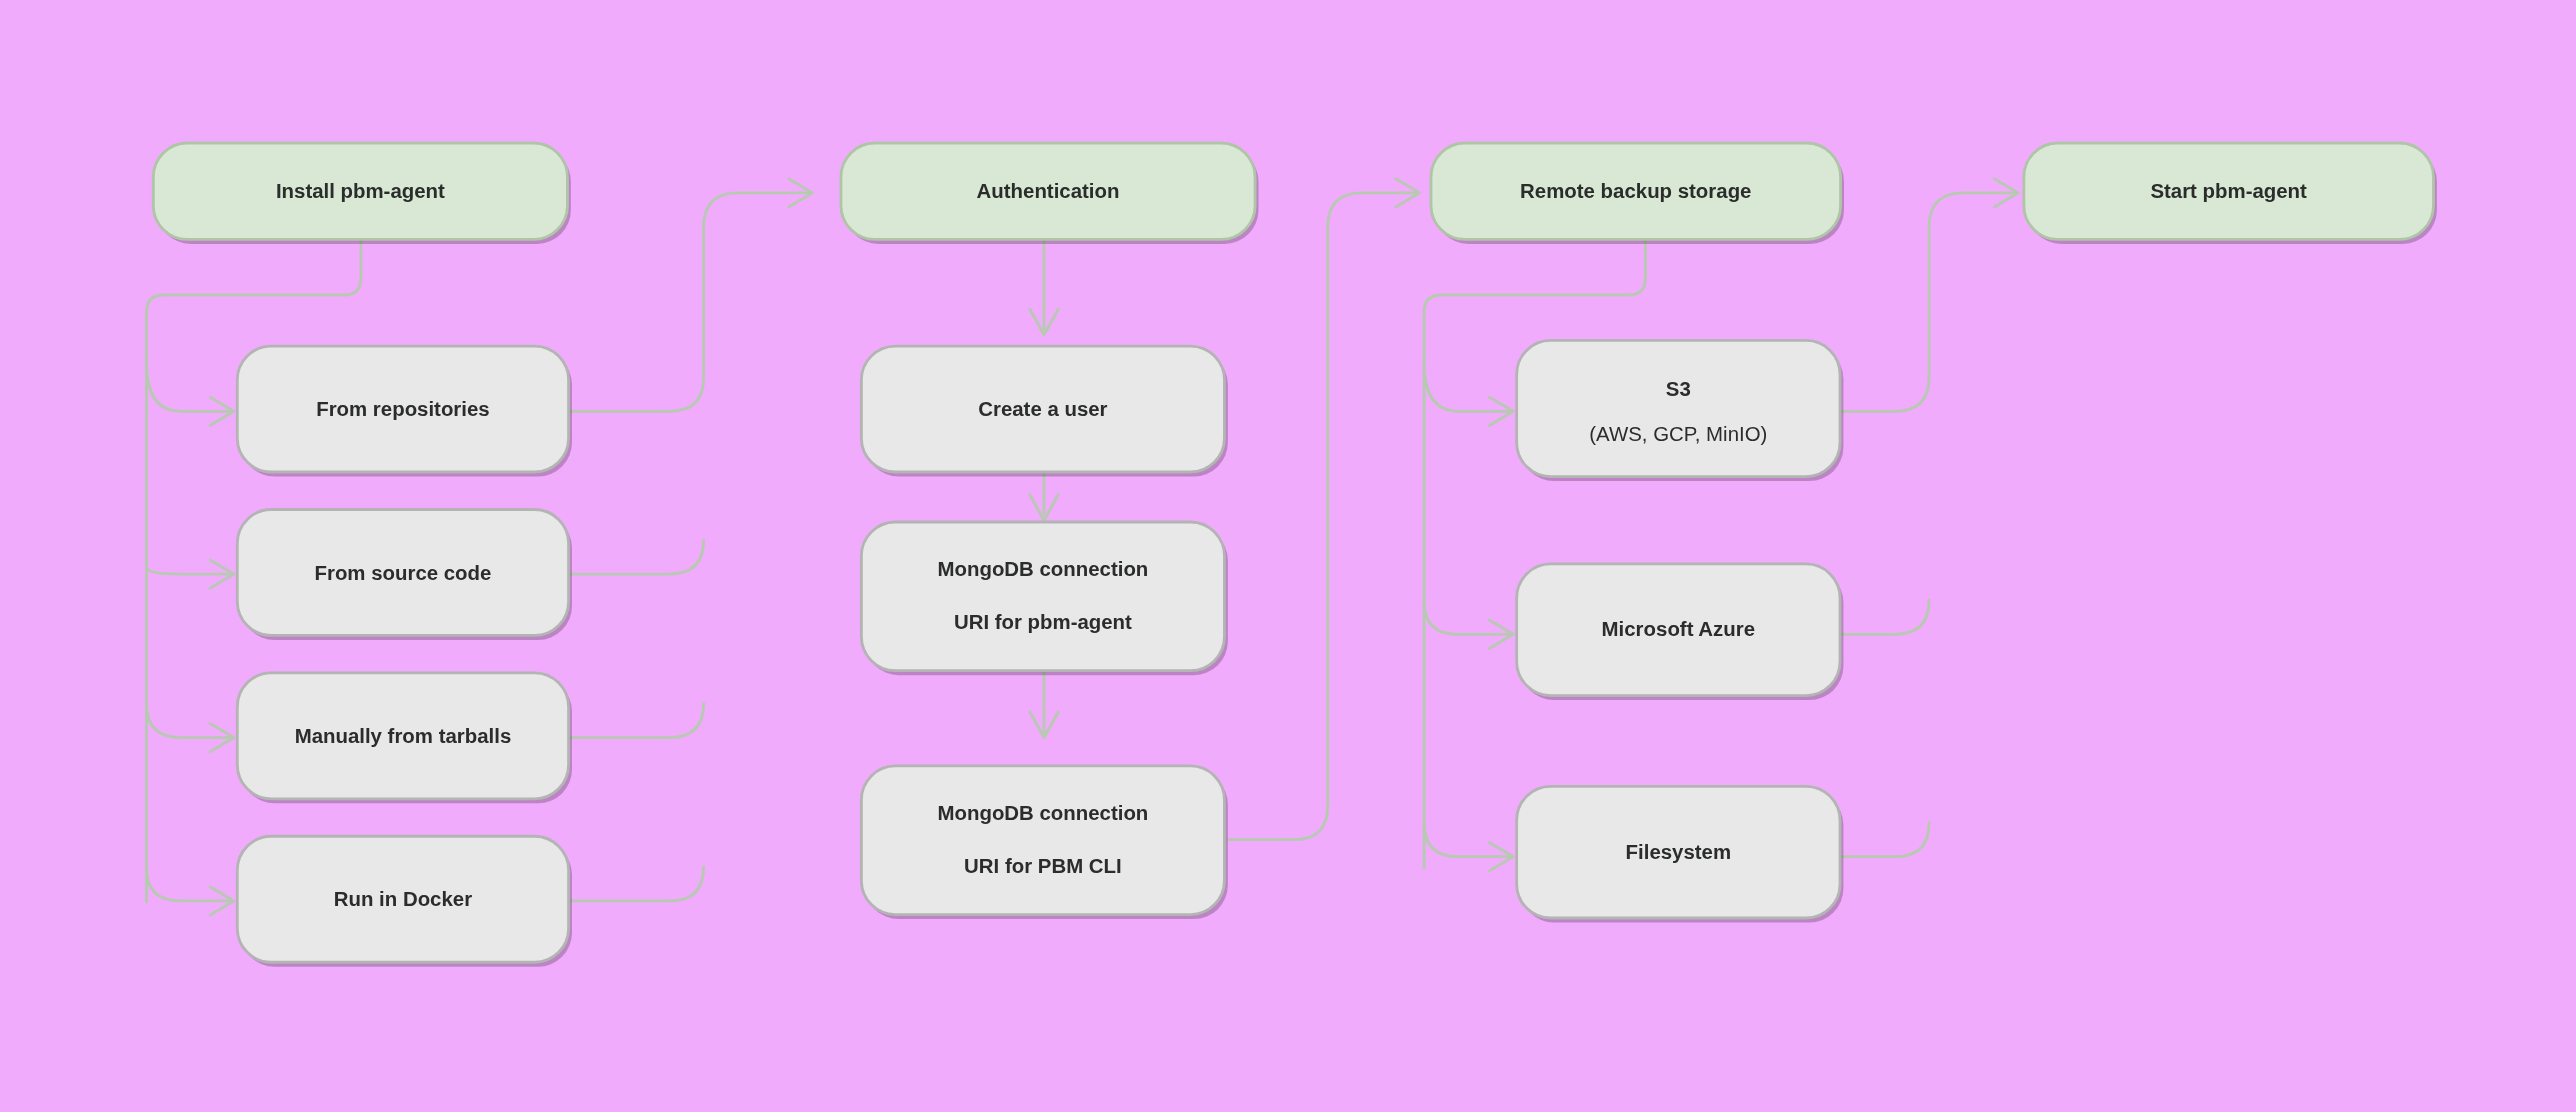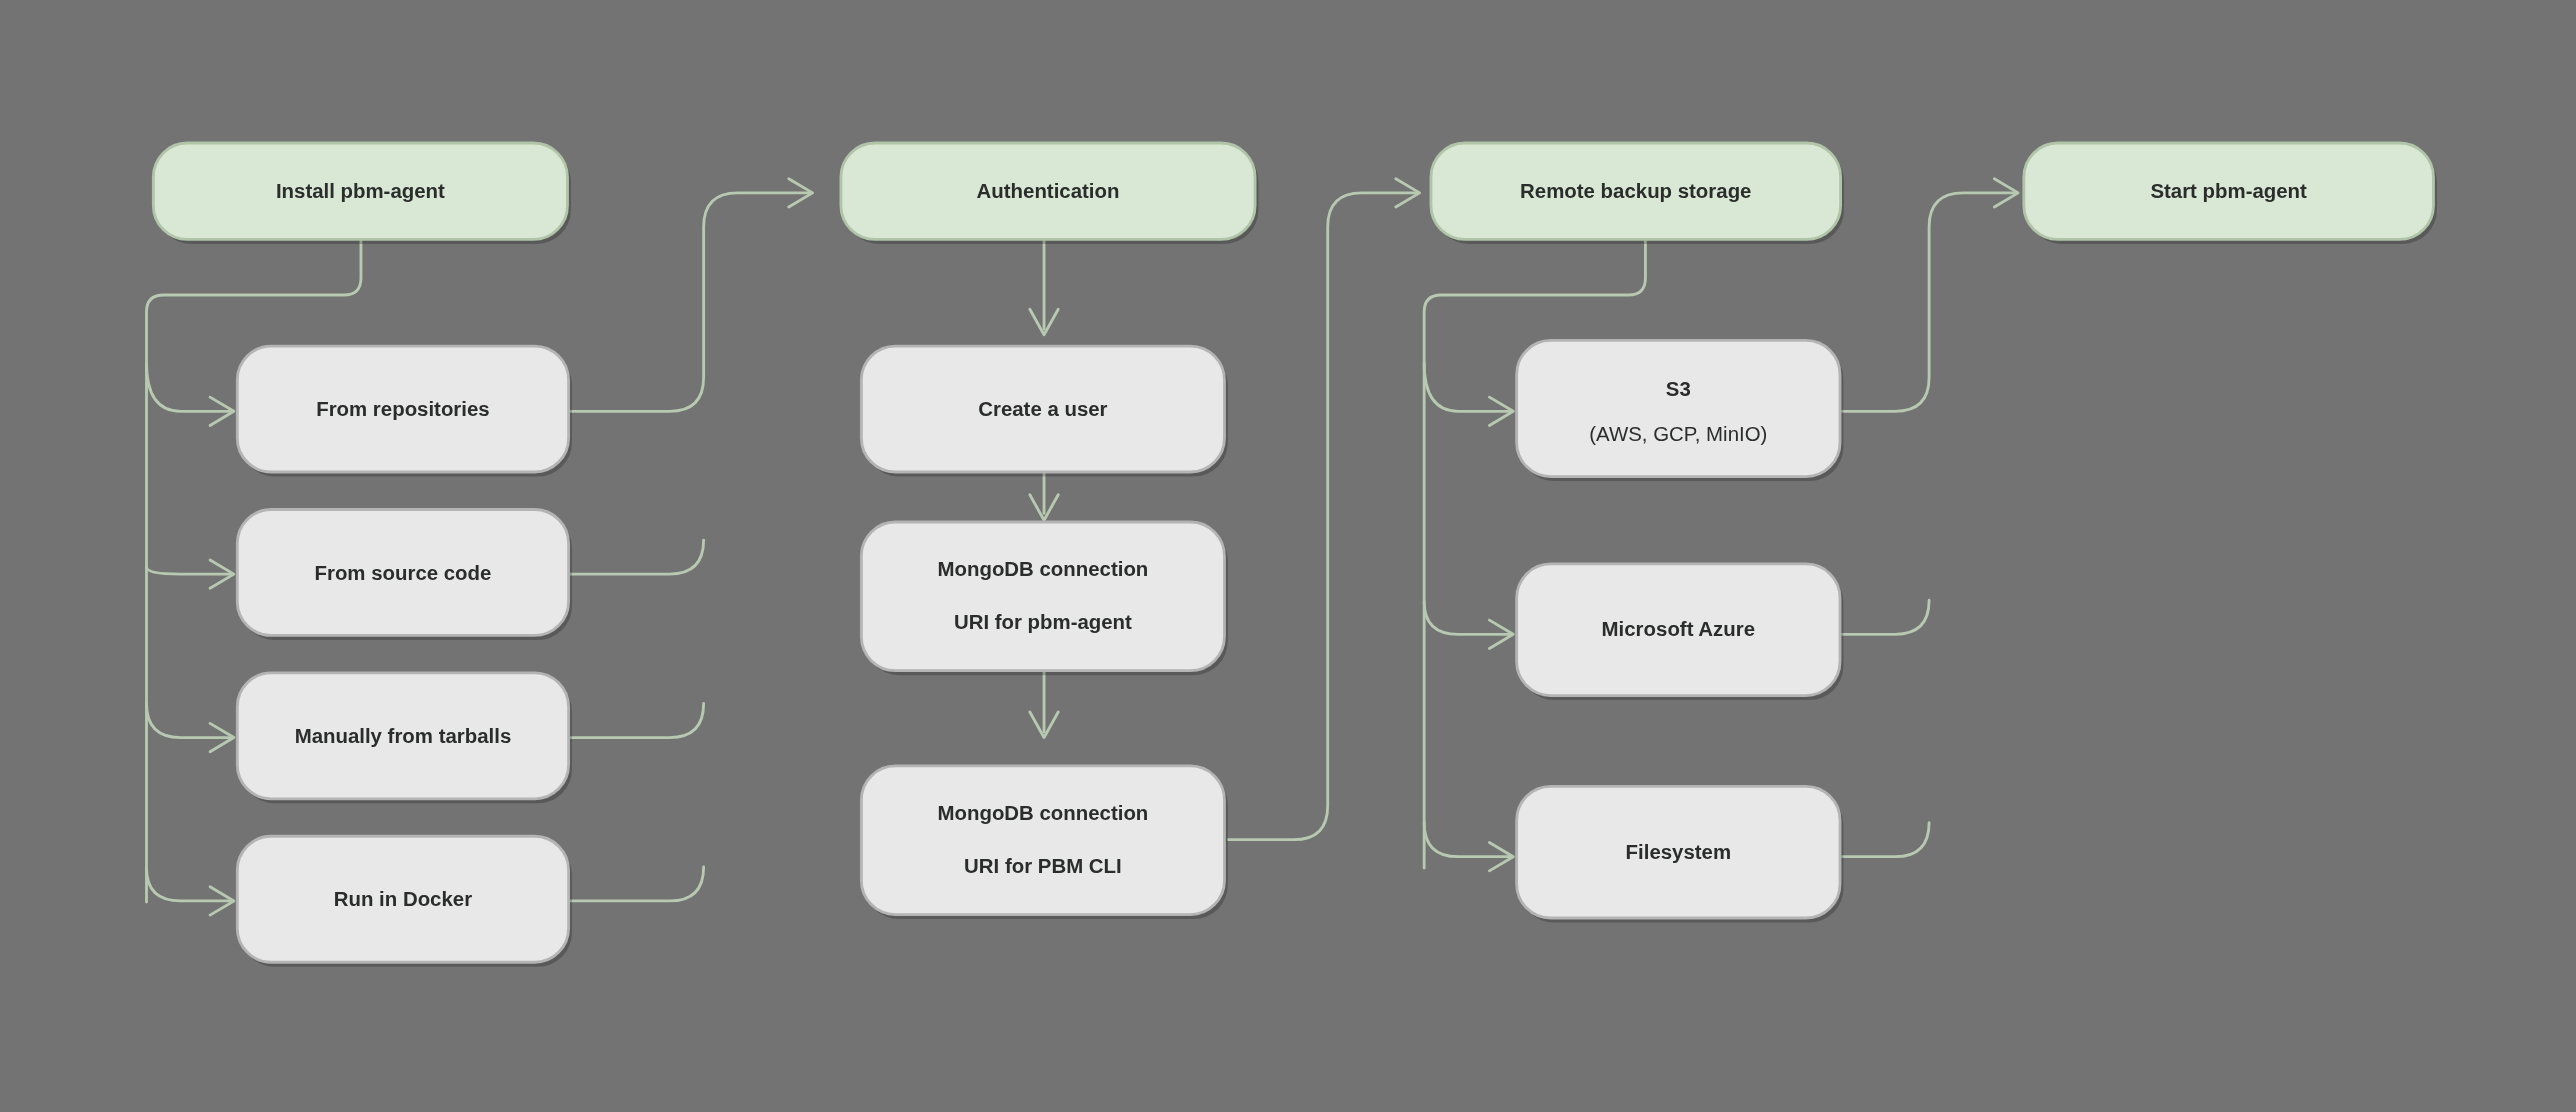--- a/index.html
+++ b/index.html
@@ -1,18 +1,18 @@
 <!DOCTYPE html>
 <html style="font-size:9px"><head>
 <meta charset="utf-8">
 <style>
   html,body{margin:0;padding:0;background:#000;}
   body{width:2576px;height:1112px;overflow:hidden;
        font-family:"Liberation Sans","DejaVu Sans",sans-serif;}
-  #stage{position:relative;width:2576px;height:1112px;background:#737373;}
+  #stage{position:relative;width:2576px;height:1112px;background:#f0abfc;}
   svg#flow{position:absolute;inset:0;width:2576px;height:1112px;display:block;}
   .edge{fill:none;stroke:#b7c9b0;stroke-width:5;stroke-linecap:round;stroke-linejoin:round;}
   .arrow{fill:none;stroke:#b7c9b0;stroke-width:5;stroke-linecap:round;stroke-linejoin:round;}
   .node-rect{stroke-width:5;}
   .node-green{fill:#d9e8d4;stroke:#b0c4a8;}
   .node-gray{fill:#e8e8e8;stroke:#b4b4b4;}
   .node-shadow{fill:#000;opacity:.22;}
   .lbl{fill:#2b2d2c;font-family:"Liberation Sans","DejaVu Sans",sans-serif;
        font-weight:bold;font-size:36px;text-anchor:middle;dominant-baseline:middle;}
   .lbl-sub{font-weight:normal;}

